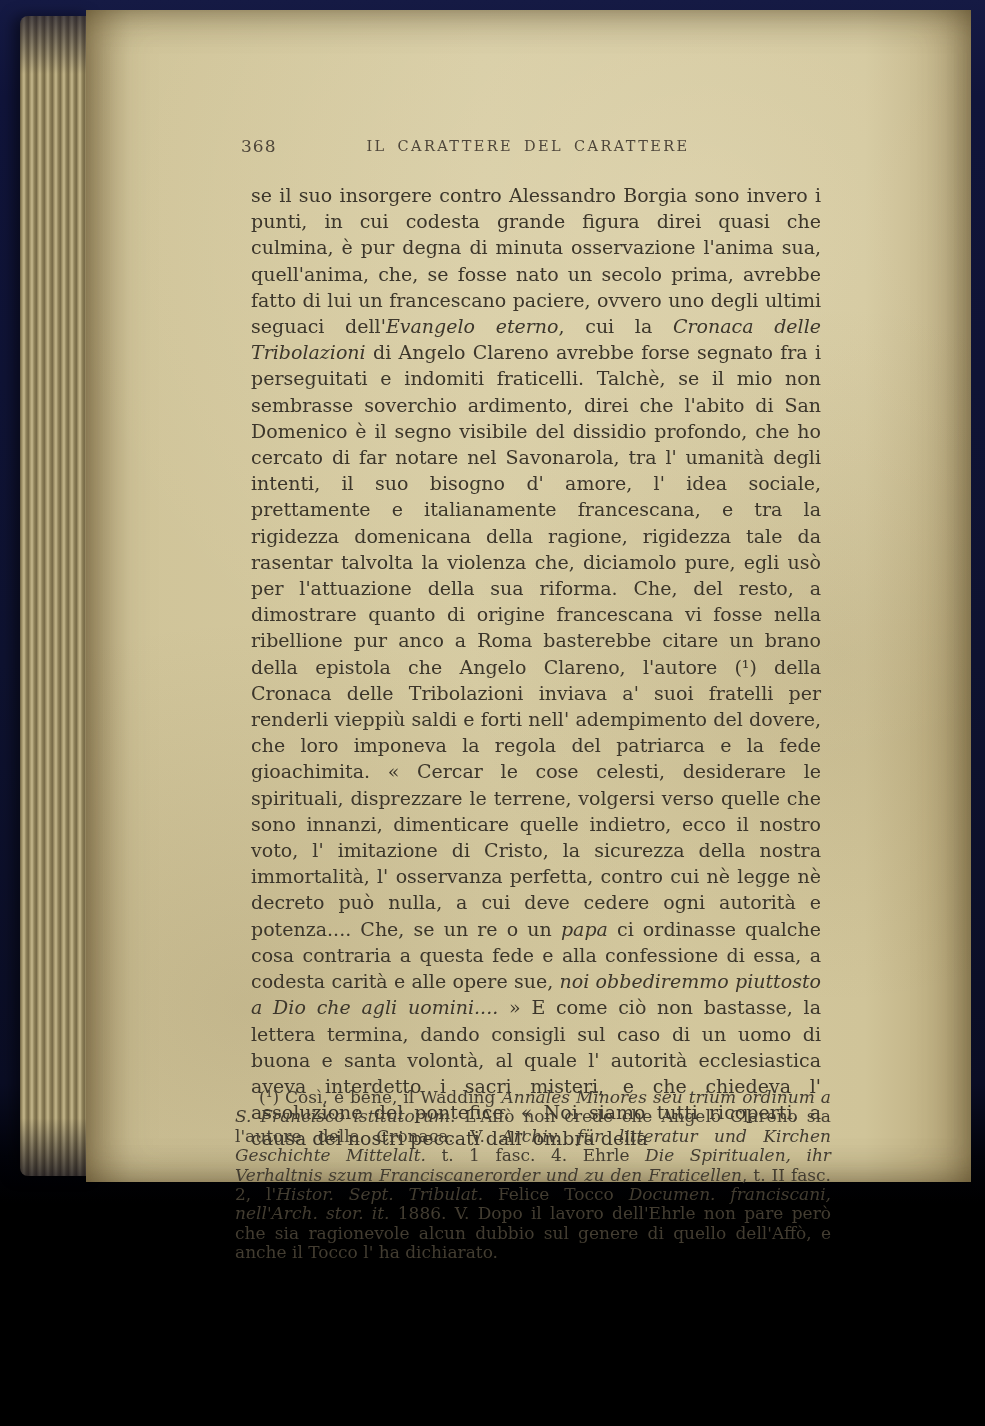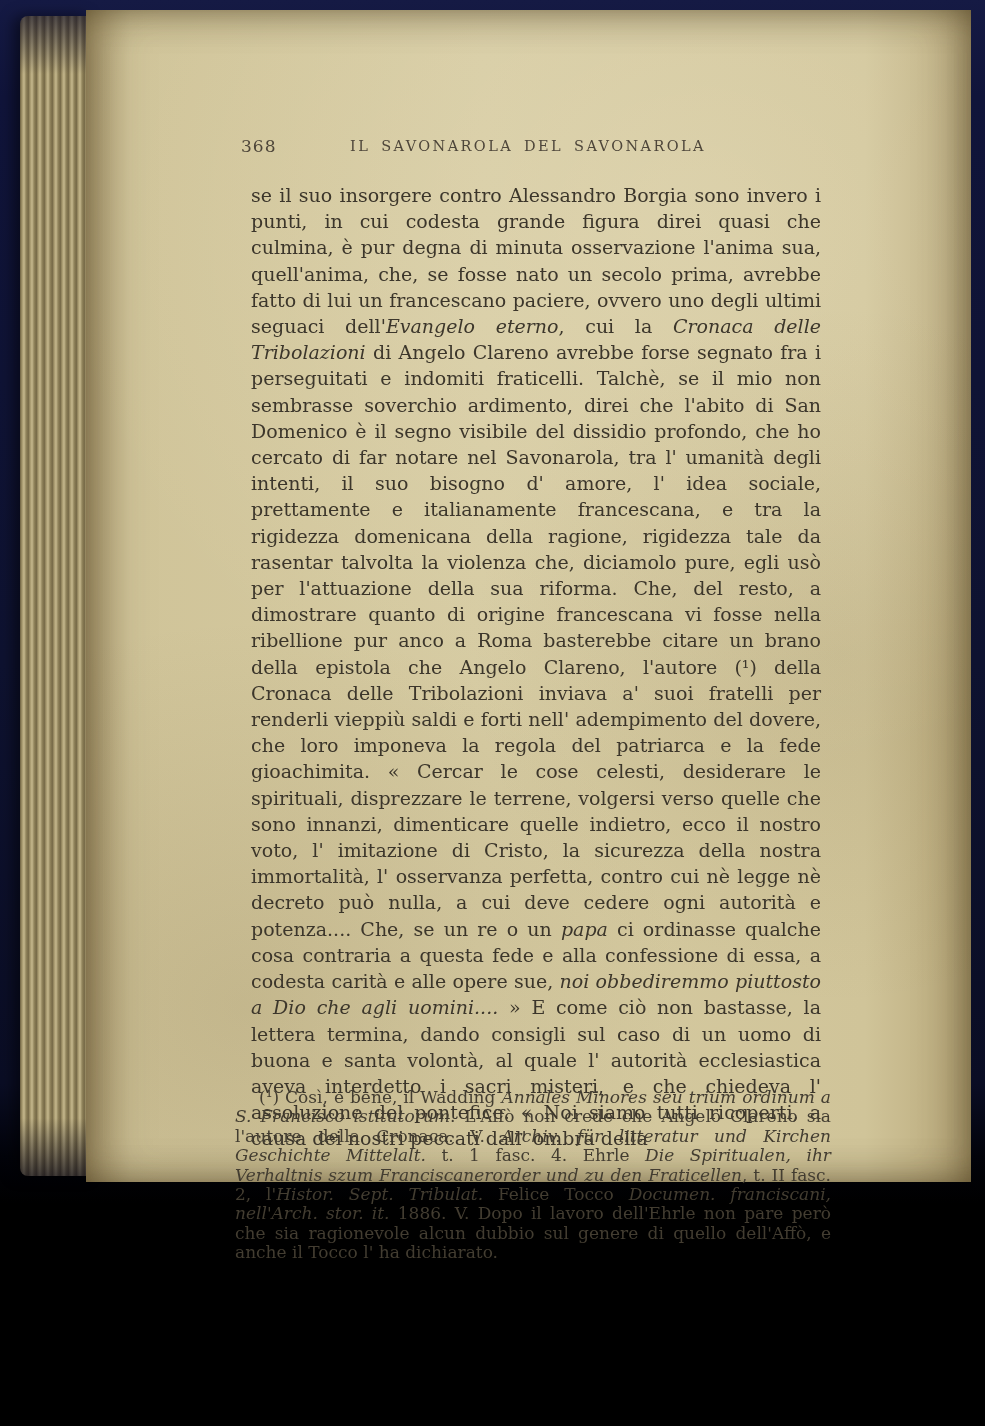--- a/index.html
+++ b/index.html
@@ -62,19 +62,19 @@
 </style>
 </head>
 <body>
 
 <div class="scan">
   <div class="book-edge"></div>
   <div class="paper">
     <div class="text-col">
       <div class="running-head">
         <span class="pagenum">368</span>
-        <span class="run-title">IL SAVONAROLA DEL SAVONAROLA</span>
+        <span class="run-title">IL CARATTERE DEL CARATTERE</span>
       </div>
       <p class="body-text"><span>se il suo insorgere contro Alessandro Borgia sono invero i punti, in cui codesta grande figura direi quasi che culmina, è pur degna di minuta osservazione l'anima sua, quell'anima, che, se fosse nato un secolo prima, avrebbe fatto di lui un francescano paciere, ovvero uno degli ultimi seguaci dell'</span><em>Evangelo eterno</em><span>, cui la </span><em>Cronaca delle Tribolazioni</em><span> di Angelo Clareno avrebbe forse segnato fra i perseguitati e indomiti fraticelli. Talchè, se il mio non sembrasse soverchio ardimento, direi che l'abito di San Domenico è il segno visibile del dissidio profondo, che ho cercato di far notare nel Savonarola, tra l' umanità degli intenti, il suo bisogno d' amore, l' idea sociale, prettamente e italianamente francescana, e tra la rigidezza domenicana della ragione, rigidezza tale da rasentar talvolta la violenza che, diciamolo pure, egli usò per l'attuazione della sua riforma. Che, del resto, a dimostrare quanto di origine francescana vi fosse nella ribellione pur anco a Roma basterebbe citare un brano della epistola che Angelo Clareno, l'autore (¹) della Cronaca delle Tribolazioni inviava a' suoi fratelli per renderli vieppiù saldi e forti nell' adempimento del dovere, che loro imponeva la regola del patriarca e la fede gioachimita. « Cercar le cose celesti, desiderare le spirituali, disprezzare le terrene, volgersi verso quelle che sono innanzi, dimenticare quelle indietro, ecco il nostro voto, l' imitazione di Cristo, la sicurezza della nostra immortalità, l' osservanza perfetta, contro cui nè legge nè decreto può nulla, a cui deve cedere ogni autorità e potenza.... Che, se un re o un </span><em>papa</em><span> ci ordinasse qualche cosa contraria a questa fede e alla confessione di essa, a codesta carità e alle opere sue, </span><em>noi obbediremmo piuttosto a Dio che agli uomini....</em><span> » E come ciò non bastasse, la lettera termina, dando consigli sul caso di un uomo di buona e santa volontà, al quale l' autorità ecclesiastica aveva interdetto i sacri misteri, e che chiedeva l' assoluzione del pontefice. « Noi siamo tutti ricoperti, a causa dei nostri peccati dall' ombra della</span></p>
     </div>
     <div class="footnote"><span>(¹) Così, e bene, il Wadding </span><em>Annales Minores seu trium ordinum a S. Francisco istitutorum</em><span>. L'Affò non crede che Angelo Clareno sia l'autore della Cronaca. V. </span><em>Archiv. für litteratur und Kirchen Geschichte Mittelalt.</em><span> t. 1 fasc. 4. Ehrle </span><em>Die Spiritualen, ihr Verhaltnis szum Franciscanerorder und zu den Fraticellen</em><span>, t. II fasc. 2, l'</span><em>Histor. Sept. Tribulat.</em><span> Felice Tocco </span><em>Documen. franciscani, nell'Arch. stor. it.</em><span> 1886. V. Dopo il lavoro dell'Ehrle non pare però che sia ragionevole alcun dubbio sul genere di quello dell'Affò, e anche il Tocco l' ha dichiarato.</span></div>
   </div>
 </div>
 
 </body></html>

